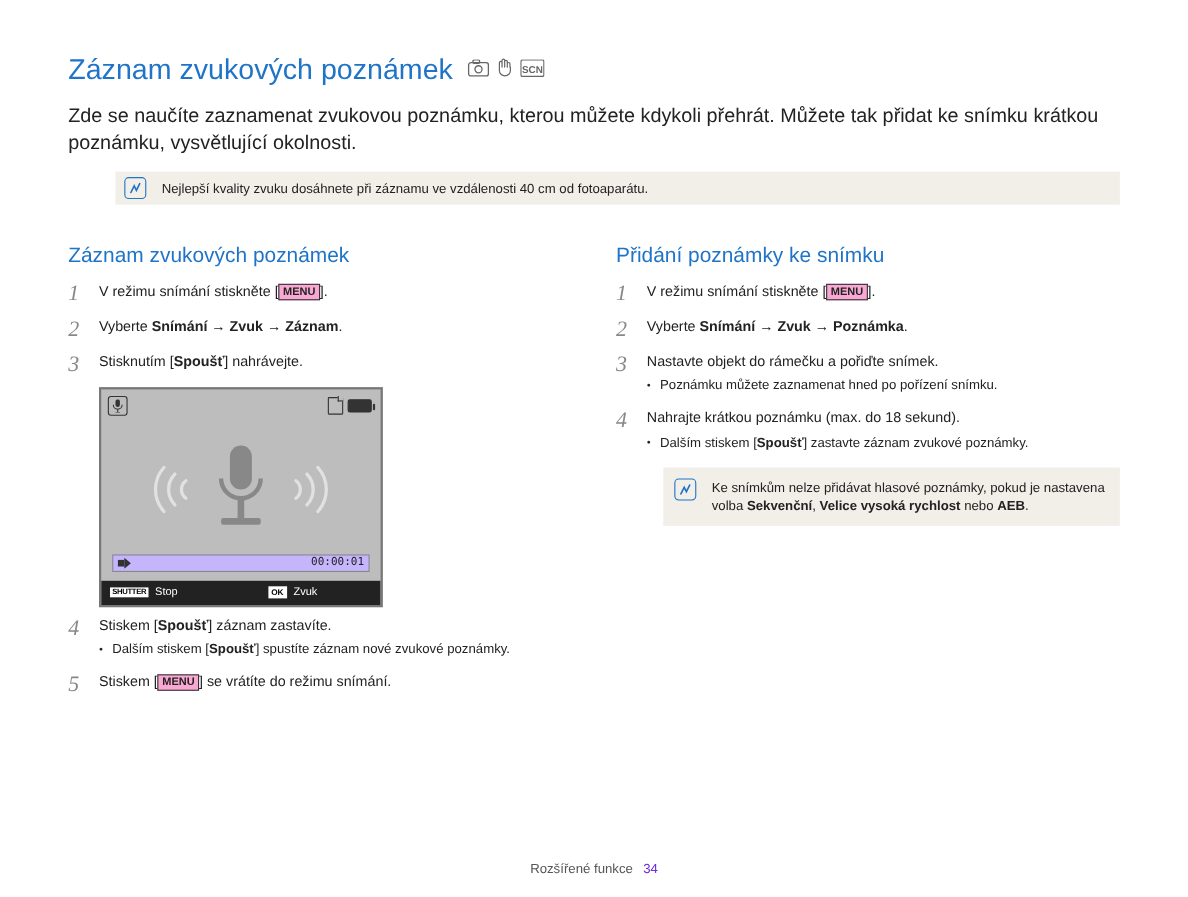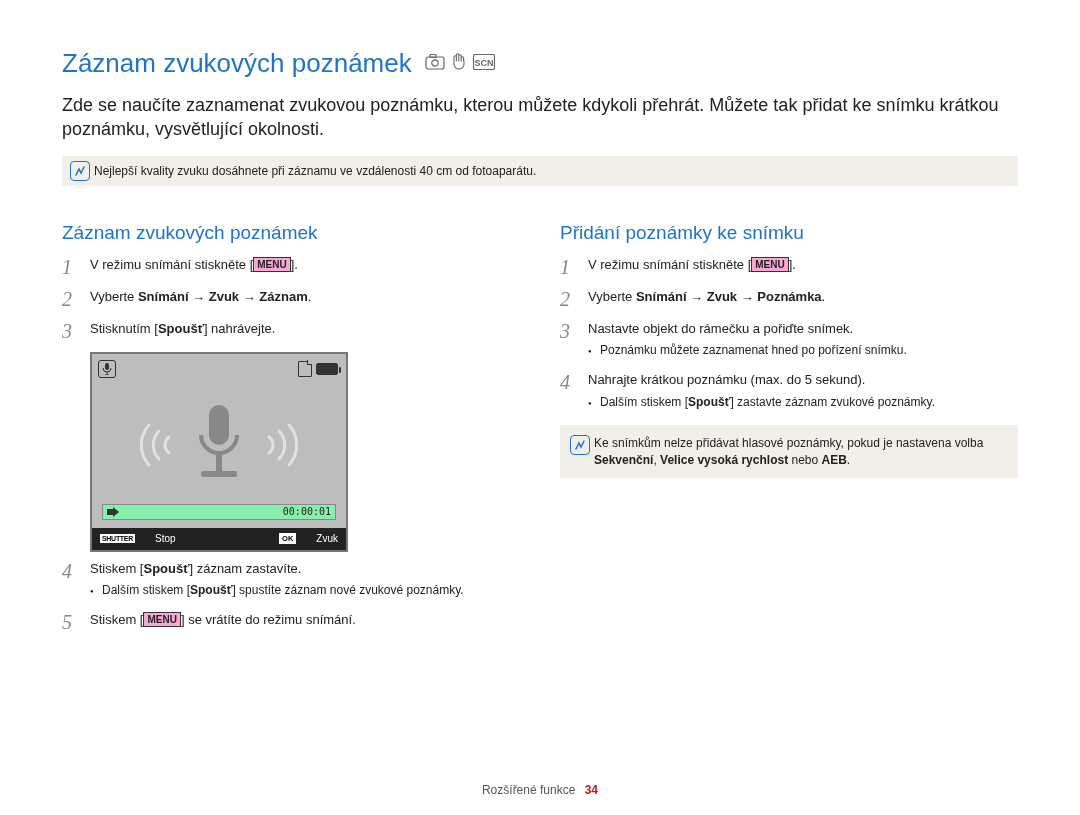--- a/index.html
+++ b/index.html
@@ -26,22 +26,23 @@
     margin-top: 14px;
     font-size: 18px;
     line-height: 1.35;
   }
   .tip-box {
     background: #f2eee8;
     margin-top: 14px;
     padding: 5px 10px 5px 8px;
     display: flex;
     align-items: center;
-    gap: 4px;
+    gap: 14px;
     font-size: 12px;
+    margin-left: 43px;
   }
   .tip-icon {
     width: 20px; height: 20px;
     border: 1.5px solid #1f74c8;
     border-radius: 4px;
     color: #1f74c8;
     display: flex; align-items: center; justify-content: center;
     font-weight: bold;
     font-size: 12px;
     flex-shrink: 0;
@@ -126,36 +127,36 @@
   .batt-icon { width: 22px; height: 12px; border: 1.2px solid #333; border-radius: 2px; position: relative; background:#333;}
   .batt-icon::after { content:""; position:absolute; right:-4px; top:3px; width:2px; height:6px; background:#333; border-radius:1px;}
   .center-graphic {
     position: absolute; top: 46px; left: 50%; transform: translateX(-50%);
     width: 200px; height: 90px;
     display: flex; align-items: center; justify-content: center;
   }
   .progress-bar {
     position: absolute; bottom: 30px; left: 10px; right: 10px;
     height: 16px;
-    background: #86efac;
+    background: #c4b5fd;
     border: 1px solid #888;
     display: flex; align-items: center; justify-content: flex-end;
     padding: 0 4px;
     font-size: 10px;
     font-family: monospace;
   }
   .bottom-strip {
     position: absolute; bottom: 0; left: 0; right: 0;
     height: 22px;
     background: #222;
     color: #fff;
     font-size: 10px;
     display: flex; align-items: center;
     padding: 0 8px;
-    gap: 20px;
+    gap: 6px;
   }
   .bottom-strip .wht-box {
     background: #fff; color: #000;
     font-size: 7px; font-weight: bold;
     padding: 1px 2px;
     letter-spacing: -0.3px;
   }
   .mid-gap { flex: 1; max-width: 70px; }
   .wht-ok { background:#fff; color:#000; font-size:7.5px; font-weight:bold; padding:1px 3px;}
   .tip-box.inner {
@@ -165,21 +166,21 @@
   }
   .tip-box.inner .tip-text { font-size: 12px; line-height: 1.4; }
   .page-footer {
     position: absolute;
     bottom: 18px;
     left: 0; right: 0;
     text-align: center;
     font-size: 12px;
     color: #555;
   }
-  .page-footer .pg { margin-left: 6px; color: #b91c1c; font-weight: bold; }
+  .page-footer .pg { margin-left: 6px; color: #6d28d9; }
 </style>
 </head>
 <body>
 
 
 
 
 <h1 class="page-title">Záznam zvukových poznámek</h1>
 <span class="title-icons">
   <svg width="20" height="16" viewBox="0 0 20 16">
@@ -321,21 +322,21 @@
         <span>Nastavte objekt do rámečku a pořiďte snímek.</span>
         <ul class="bullets">
           <li>Poznámku můžete zaznamenat hned po pořízení snímku.</li>
         </ul>
       </div>
     </div>
 
     <div class="step">
       <div class="step-num">4</div>
       <div class="step-body">
-        <span>Nahrajte krátkou poznámku (max. do 5 sekund).</span>
+        <span>Nahrajte krátkou poznámku (max. do 18 sekund).</span>
         <ul class="bullets">
           <li>
             <span>Dalším stiskem [</span><b>Spoušť</b><span>] zastavte záznam zvukové poznámky.</span>
           </li>
         </ul>
       </div>
     </div>
 
     <div class="tip-box inner">
       <span class="tip-icon">

